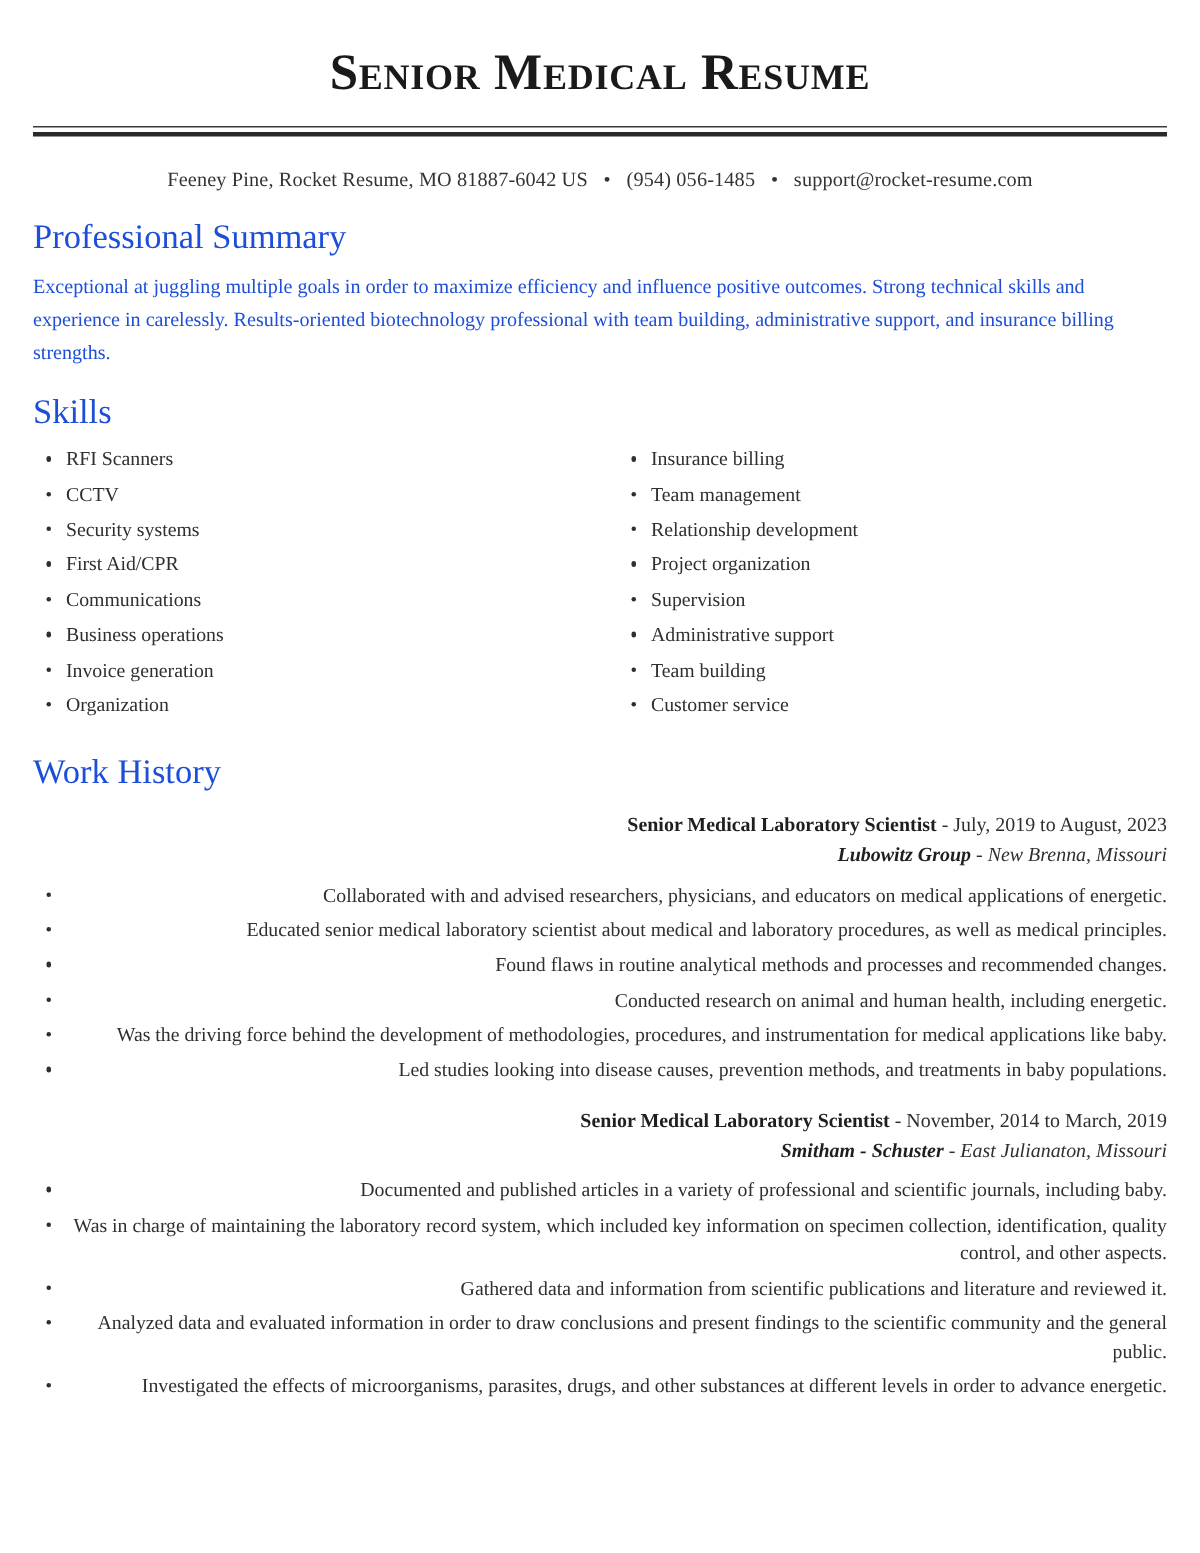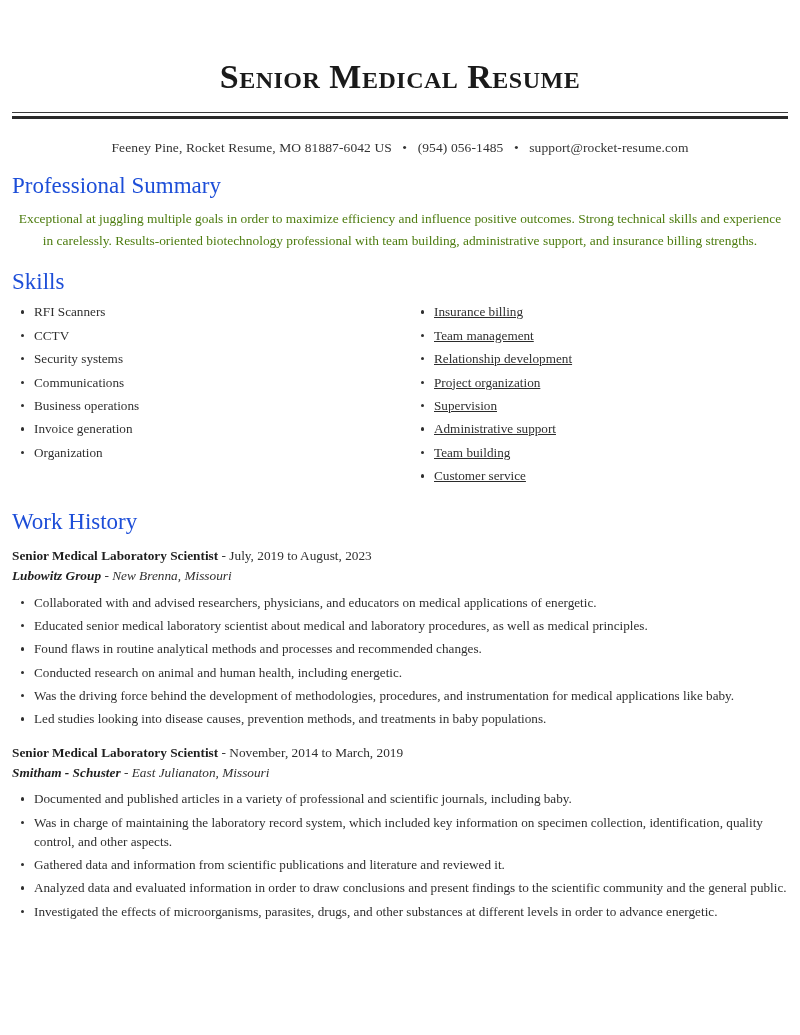--- a/index.html
+++ b/index.html
@@ -12,23 +12,22 @@
     height: 1035px;
     overflow: hidden;
     font-family: "Liberation Serif", "DejaVu Serif", serif;
     color: #2b2b2b;
     -webkit-font-smoothing: antialiased;
   }
   .page {
     width: 800px;
     height: 732px;
     box-sizing: border-box;
-    padding: 0 12px;
+    padding: 0 22px;
     position: relative;
-    margin-top: 28px;
   }
 
   
   .resume-title {
     text-align: center;
     font-family: "Liberation Serif", "DejaVu Serif", serif;
     font-variant: small-caps;
     font-weight: 700;
     font-size: 34px;
     letter-spacing: 0.5px;
@@ -72,23 +71,23 @@
     font-family: "Liberation Serif", "DejaVu Serif", serif;
     font-weight: 400;
     font-size: 23px;
     color: #1d4ed8;
     margin: 0 0 7px 0;
     line-height: 1.25;
   }
   .summary-text {
     font-size: 13.4px;
     line-height: 1.63;
-    color: #4d7c0f;
-    margin: 0;
-    text-align: center;
+    color: #1d4ed8;
+    margin: 0;
+    text-align: left;
   }
 
   
   ul.bullets {
     list-style: none;
     margin: 0;
     padding: 0;
   }
   ul.bullets > li {
     position: relative;
@@ -112,36 +111,36 @@
   .skills-columns {
     display: flex;
     width: 100%;
   }
   .skills-col {
     width: 50%;
     box-sizing: border-box;
   }
   .skills-col.right {
     padding-left: 12px;
-    text-decoration: underline;
   }
   .skills-col ul.bullets > li {
     margin-bottom: 5.2px;
   }
 
   .certs ul.bullets > li {
     margin-bottom: 4.6px;
   }
 
   
   .work-section {
     margin-top: 17px;
   }
   .job {
     margin-top: 14px;
+    text-align: right;
   }
   .job:first-of-type {
     margin-top: 10px;
   }
   .job-line {
     font-size: 13.3px;
     line-height: 1.52;
     color: #2f2f2f;
   }
   .job-title {
@@ -199,20 +198,21 @@
   </div>
 
   <div class="section">
     <h2 class="section-heading">Skills</h2>
     <div class="skills-columns">
       <div class="skills-col left">
         <ul class="bullets">
           <li>RFI Scanners</li>
           <li>CCTV</li>
           <li>Security systems</li>
+          <li>First Aid/CPR</li>
           <li>Communications</li>
           <li>Business operations</li>
           <li>Invoice generation</li>
           <li>Organization</li>
         </ul>
       </div>
       <div class="skills-col right">
         <ul class="bullets">
           <li>Insurance billing</li>
           <li>Team management</li>

